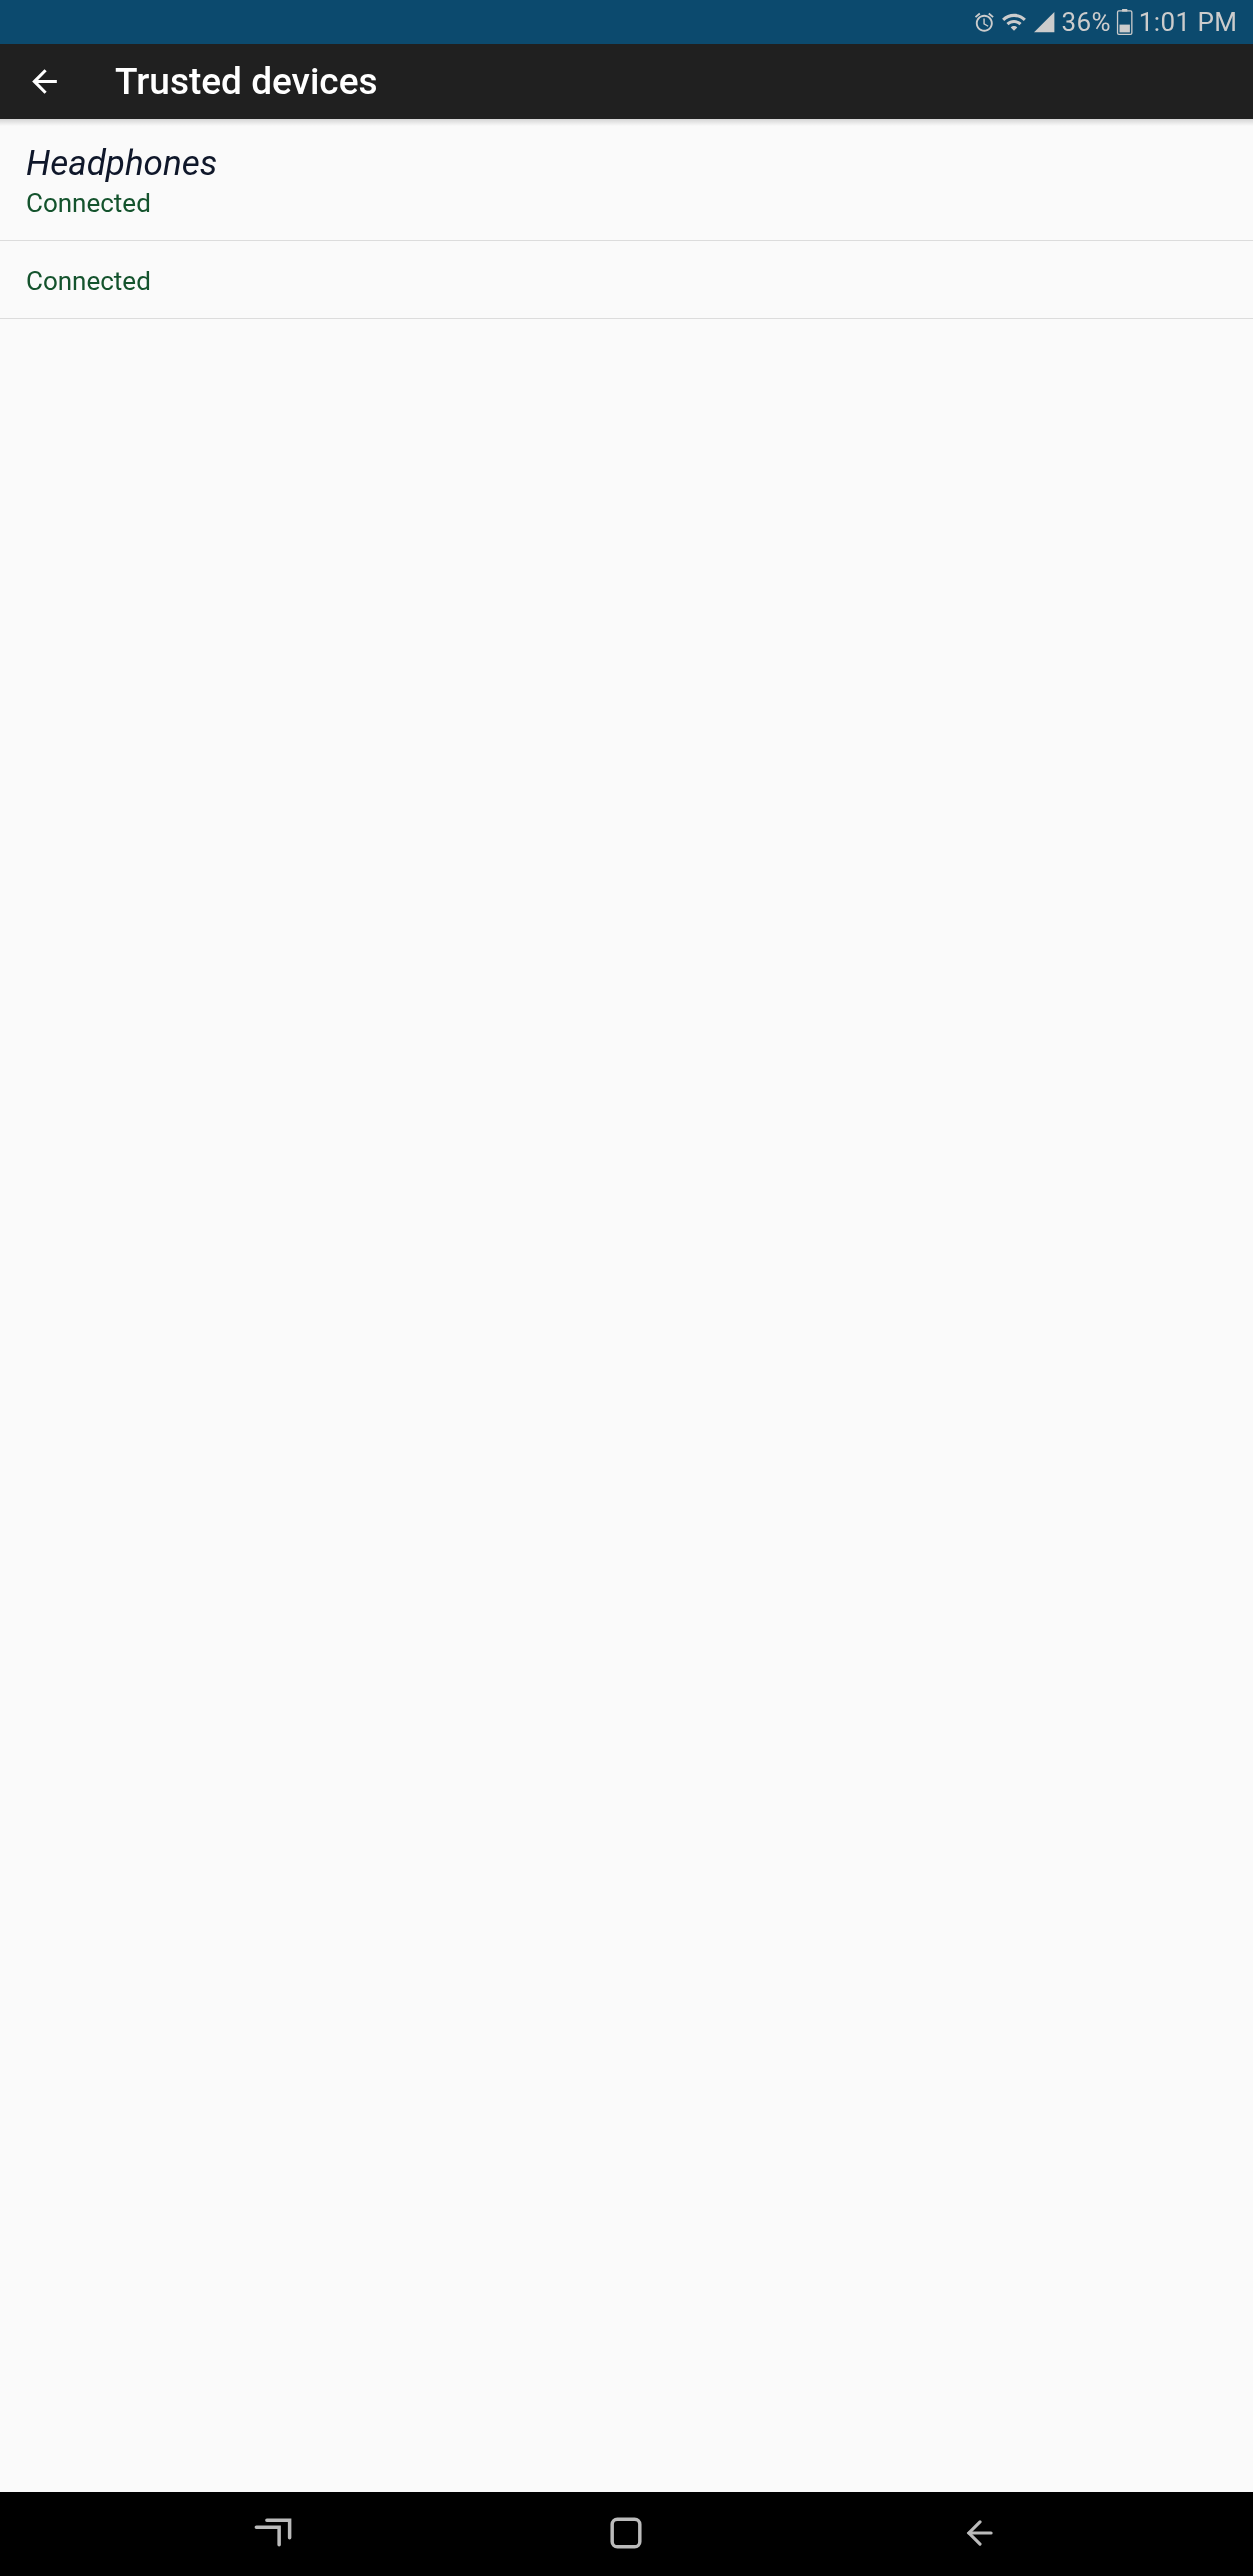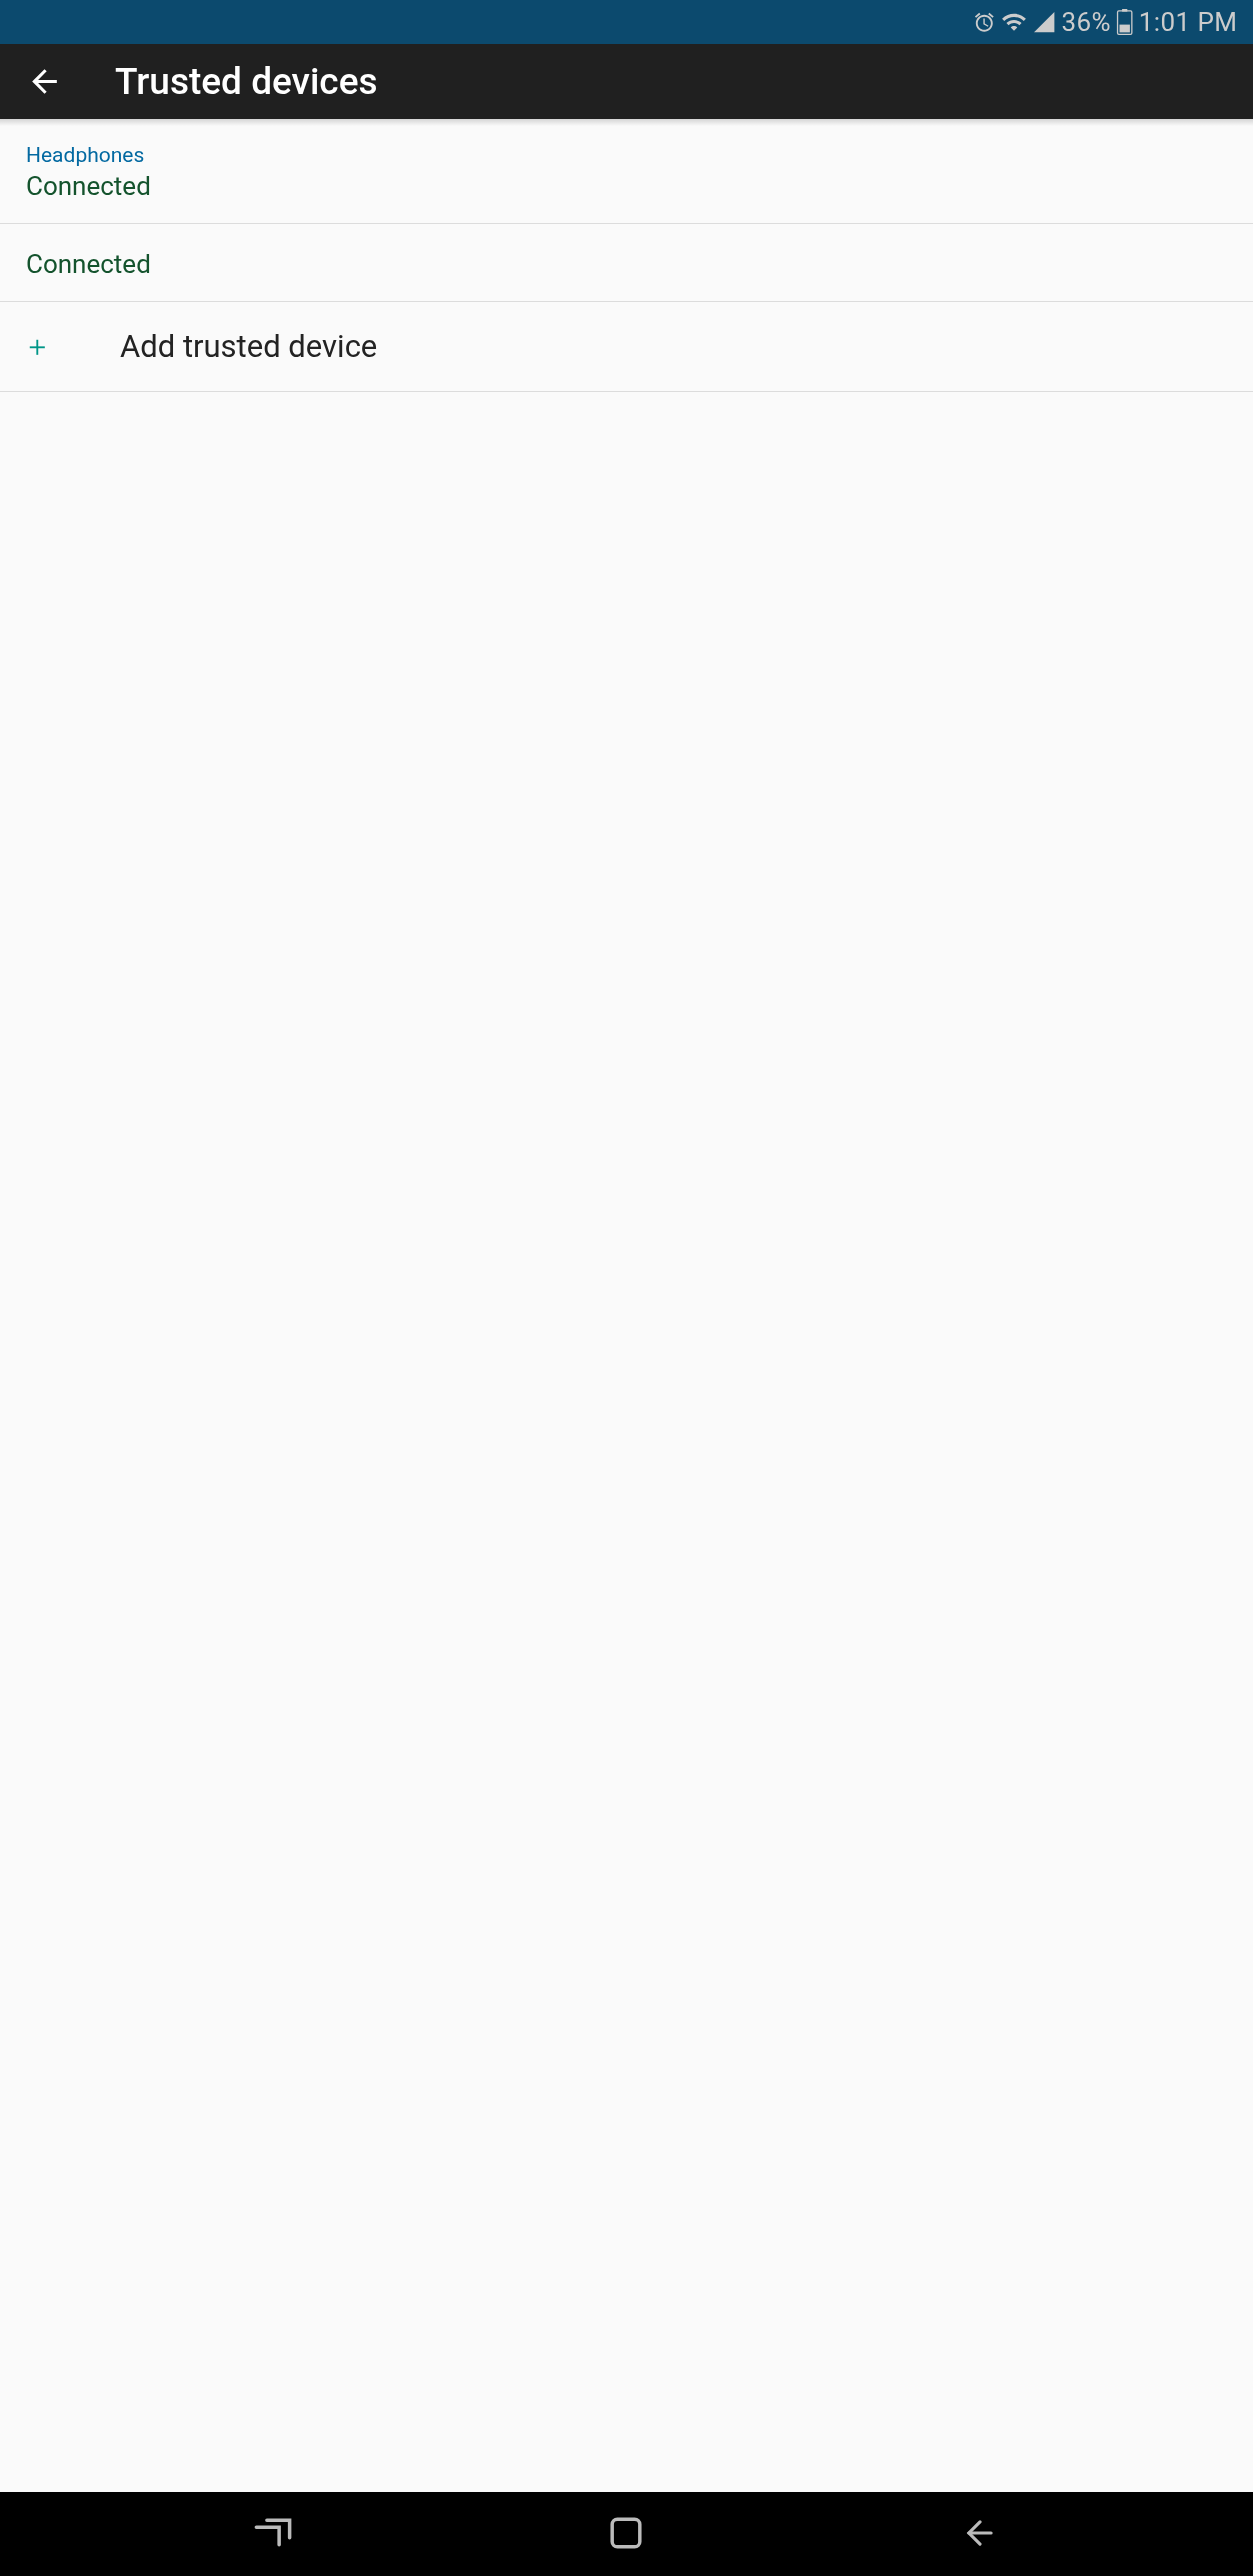--- a/index.html
+++ b/index.html
@@ -71,23 +71,24 @@
       background: linear-gradient(to bottom, rgba(0,0,0,0.15), transparent);
     }
     .list-item {
       padding: 24.4px 26px 22.6px 26px;
       border-bottom: 0.9px solid #dcdcdc;
     }
     .list-item:first-of-type {
       padding-top: 28px;
     }
     .item-title {
-      color: #0369a1;
-      font-size: 21px;
+      color: #0f172a;
+      font-size: 35px;
       margin-bottom: 3.5px;
+      font-style: italic;
     }
     .item-subtitle {
       color: #14532d;
       font-size: 26px;
     }
     .add-row {
       display: flex;
       align-items: center;
       padding: 26px 26px;
       border-bottom: 0.9px solid #dcdcdc;
@@ -169,29 +170,20 @@
 
   <div class="list-item">
     <div class="item-title">Headphones</div>
     <div class="item-subtitle">Connected</div>
   </div>
 
   <div class="list-item">
     <div class="item-subtitle">Connected</div>
   </div>
 
-  <div class="add-row">
-    <span class="add-icon">
-      <svg width="22.6" height="22.6" viewBox="0 0 24 24" fill="none" stroke="#009688" stroke-width="2">
-          <line x1="12" y1="4" x2="12" y2="20"></line>
-          <line x1="4" y1="12" x2="20" y2="12"></line>
-        </svg>
-    </span>
-    <span class="add-label">Add trusted device</span>
-  </div>
 </div>
 
 <div class="nav-bar">
   <div class="nav-button">
     <span class="nav-icon">
       <svg width="44" height="35" viewBox="0 0 50 40" fill="none" stroke="#bbb" stroke-width="4" stroke-linecap="round">
           <path d="M6 14 H32 V34"></path>
           <path d="M18 6 H44 V26"></path>
         </svg>
     </span>

